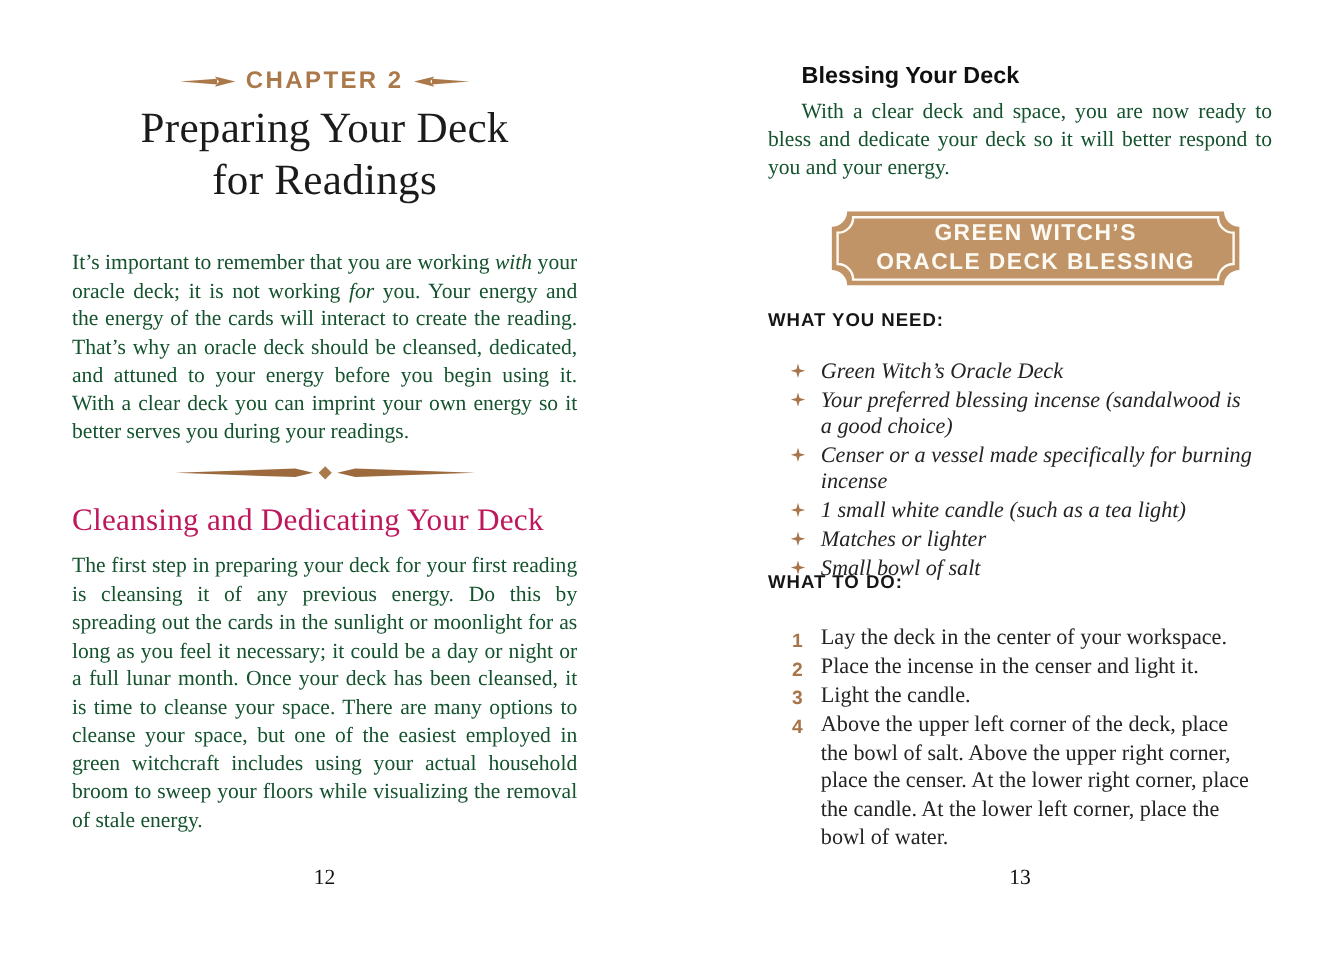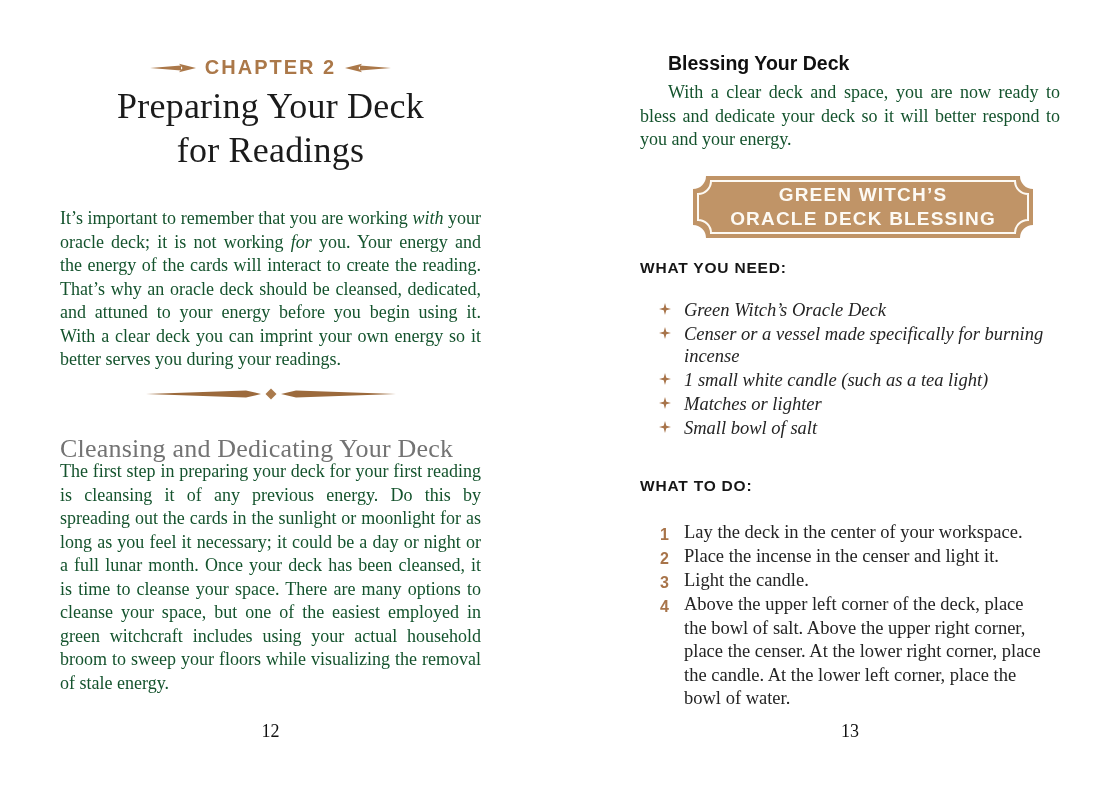--- a/index.html
+++ b/index.html
@@ -13,22 +13,22 @@
   
   .chapter-row{top:56px;display:flex;align-items:center;justify-content:center;gap:9px;}
   .chapter-label{font-family:"Liberation Sans",sans-serif;font-weight:bold;
                  font-size:20px;letter-spacing:2px;color:#ab7849;}
   .orn{display:block;}
   .chapter-title{top:84px;margin:0;font-weight:normal;font-size:36px;line-height:44px;
                  text-align:center;color:#1b1b1b;letter-spacing:.2px;}
   .body-par{margin:0;font-size:18px;line-height:23.5px;text-align:justify;color:#14532d;}
   .intro-par{top:207px;}
   .divider-row{top:387px;text-align:center;}
-  .section-heading{top:434px;margin:0;font-weight:normal;font-size:26px;
-                   color:#737373;letter-spacing:.2px;}
+  .section-heading{top:419px;margin:0;font-weight:normal;font-size:26px;
+                   color:#be185d;letter-spacing:.2px;}
   .section-par{top:460px;}
   .pagenum{top:721px;text-align:center;font-weight:normal;font-size:18px;color:#111;}
 
   
   .sub-heading{top:52px;left:28px;right:0;margin:0;position:absolute;
                font-family:"Liberation Sans",sans-serif;font-weight:bold;
                font-size:19.5px;color:#101010;}
   .blessing-par{top:81px;text-indent:28px;}
   .banner{top:176px;left:40px;width:340px;height:62px;position:absolute;margin-left:13px;}
   .banner svg{position:absolute;left:0;top:0;}
@@ -110,20 +110,21 @@
       <div class="banner-text">
         <span>GREEN WITCH’S</span>
         <span>ORACLE DECK BLESSING</span>
       </div>
     </div>
 
     <div class="list-label wyn-label">WHAT YOU NEED:</div>
 
     <ul class="need-list">
       <li><span class="star"></span><span>Green Witch’s Oracle Deck</span></li>
+      <li><span class="star"></span><span>Your preferred blessing incense (sandalwood is a good choice)</span></li>
       <li><span class="star"></span><span>Censer or a vessel made specifically for burning incense</span></li>
       <li><span class="star"></span><span>1 small white candle (such as a tea light)</span></li>
       <li><span class="star"></span><span>Matches or lighter</span></li>
       <li><span class="star"></span><span>Small bowl of salt</span></li>
     </ul>
 
     <div class="list-label wtd-label">WHAT TO DO:</div>
 
     <ol class="do-list">
       <li><span class="num">1</span><span>Lay the deck in the center of your workspace.</span></li>

